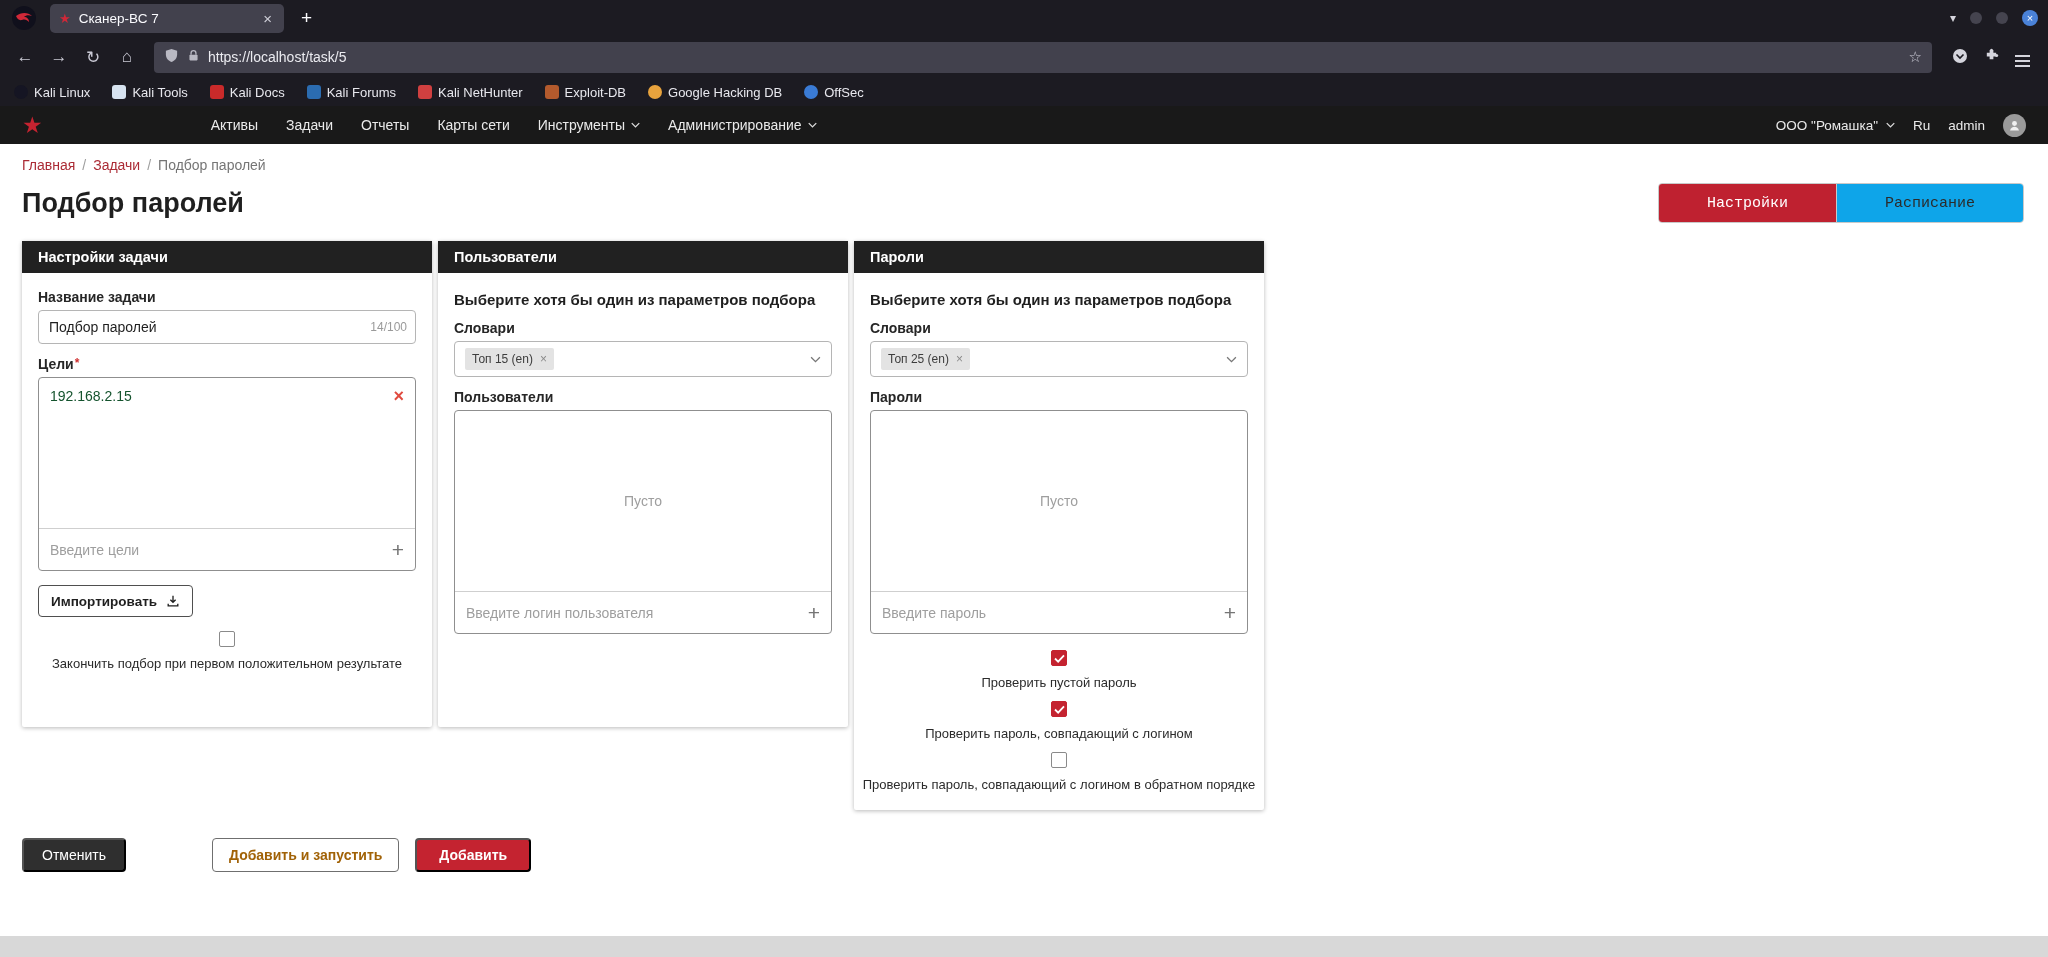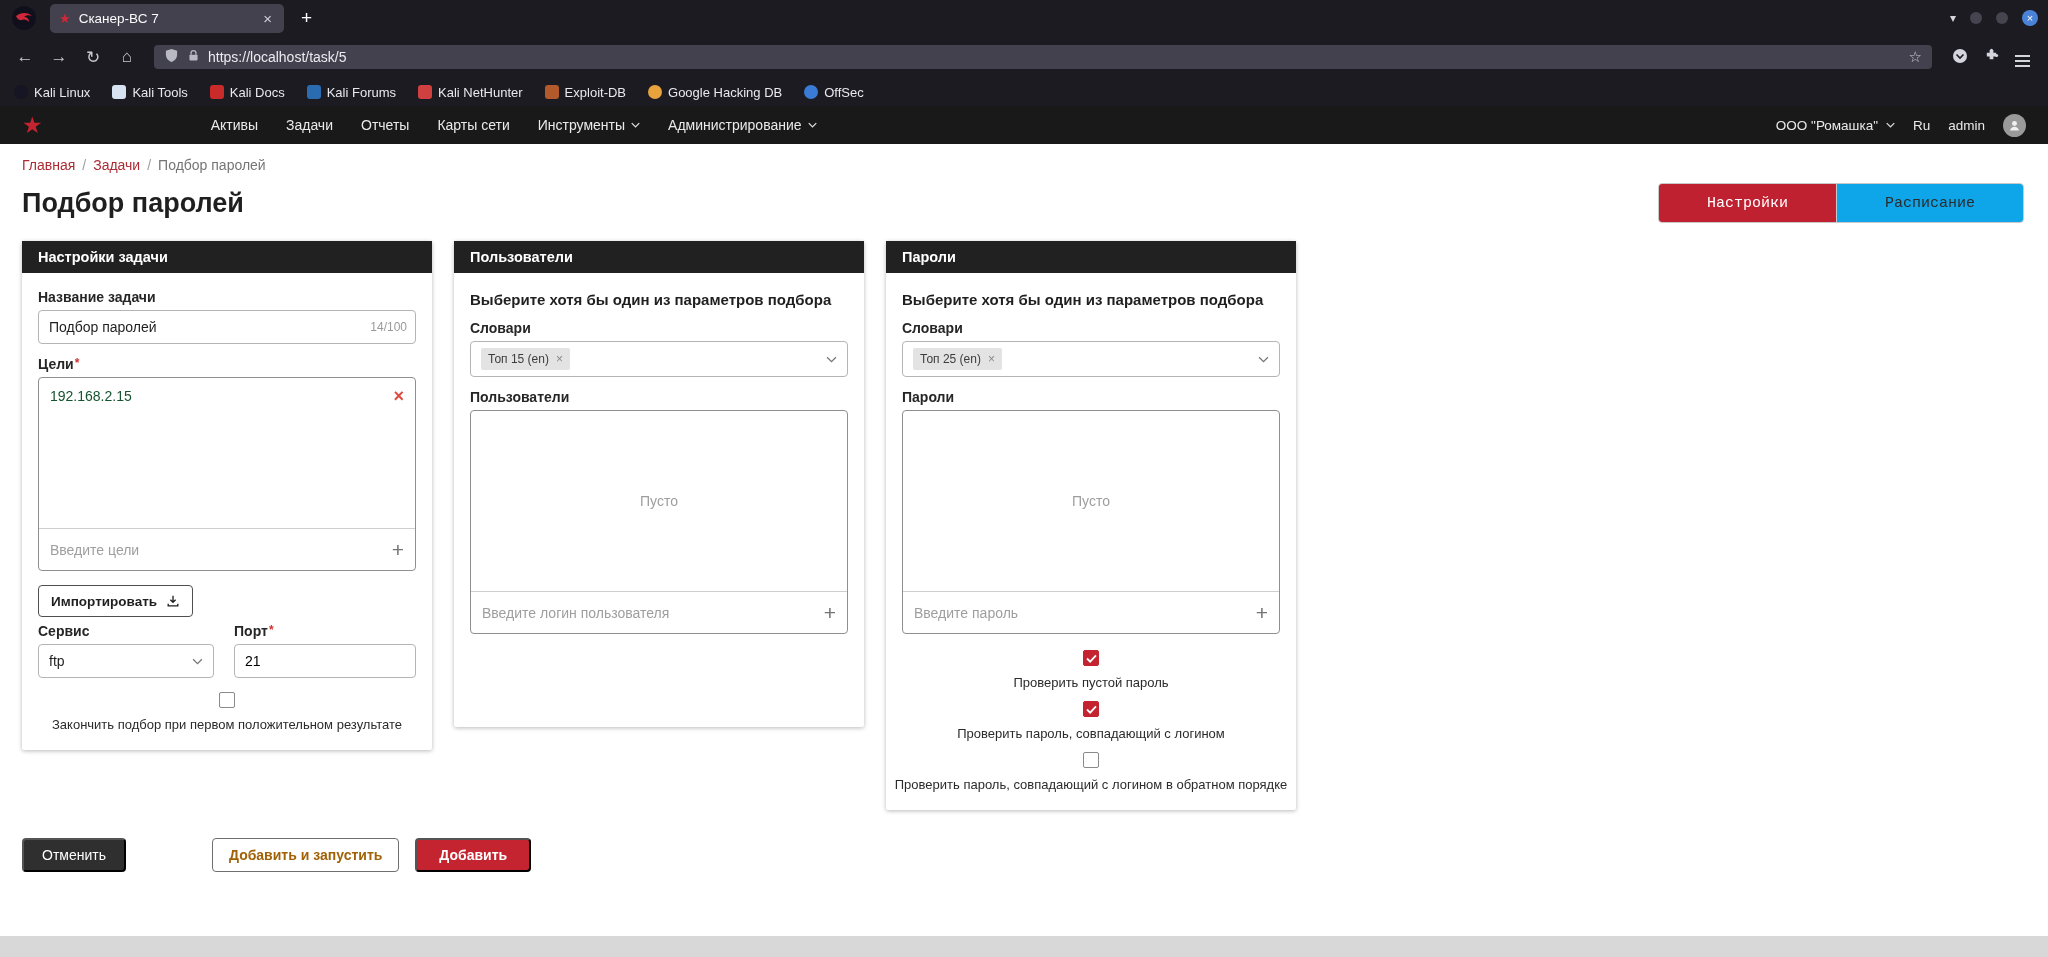--- a/index.html
+++ b/index.html
@@ -17,21 +17,21 @@
   .tab-title { font-size:13.5px; flex:1; white-space:nowrap; overflow:hidden; }
   .tab-close { color:#cfcfd8; font-size:15px; padding:0 3px; cursor:pointer; }
   .new-tab { color:#fbfbfe; font-size:19px; margin-left:10px; padding:0 7px; cursor:pointer; }
   .tabbar-right { margin-left:auto; display:flex; align-items:center; gap:14px; }
   .list-tabs { color:#d5d5dd; font-size:12px; cursor:pointer; }
   .win-dot { width:12px; height:12px; border-radius:50%; background:#45444f; display:inline-block; cursor:pointer; }
   .win-close { width:16px; height:16px; border-radius:50%; background:#4a82d8; color:#fff; font-size:11px; line-height:16px; text-align:center; cursor:pointer; }
 
   .nav-bar { height:42px; background:#1c1b22; display:flex; align-items:center; padding:0 10px; gap:4px; }
   .nav-icon { color:#c9c9d4; font-size:17px; width:30px; height:30px; display:flex; align-items:center; justify-content:center; border-radius:4px; cursor:pointer; }
-  .url-bar { flex:1; height:24px; background:#42414d; border-radius:4px; display:flex; align-items:center; padding:0 10px; margin:0 8px; gap:8px; cursor:text; }
+  .url-bar { flex:1; height:31px; background:#42414d; border-radius:4px; display:flex; align-items:center; padding:0 10px; margin:0 8px; gap:8px; cursor:text; }
   .url-text { color:#ebebf0; font-size:14px; flex:1; }
   .url-star { color:#c9c9d4; font-size:15px; cursor:pointer; }
   .navbar-right { display:flex; align-items:center; gap:16px; padding:0 8px; }
   .hamburger { width:15px; height:2px; background:#d5d5dd; position:relative; display:inline-block; }
   .hamburger::before, .hamburger::after { content:""; position:absolute; left:0; width:15px; height:2px; background:#d5d5dd; }
   .hamburger::before { top:-5px; } .hamburger::after { top:5px; }
 
   .bookmarks-bar { height:28px; background:#1c1b22; display:flex; align-items:center; padding:0 14px; gap:22px; }
   .bm { display:flex; align-items:flex-start; gap:6px; color:#e8e8ee; font-size:13px; cursor:pointer; white-space:nowrap; }
   .fav { width:14px; height:14px; border-radius:3px; display:inline-block; flex:none; }
@@ -53,21 +53,21 @@
   .crumb-sep { color:#9e9e9e; }
   .crumb-current { color:#757575; }
 
   .title-row { display:flex; align-items:center; justify-content:space-between; padding:10px 24px 0 22px; }
   .page-title { font-size:27px; font-weight:700; color:#1f1f1f; }
   .view-toggle { display:flex; border-radius:4px; overflow:hidden; border:1px solid #c9c9c9;font-family:Liberation Mono, monospace; }
   .toggle-btn { height:38px; padding:0 48px; display:flex; align-items:center; font-size:15px; cursor:pointer; }
   .toggle-btn.active { background:#bf2130; color:#fff; border:none; }
   .toggle-btn.inactive { background:#0ea5e9; color:#2b2b2b; border-left:1px solid #c9c9c9; }
 
-  .cards { display:flex; gap:22px; align-items:flex-start; padding:18px 24px 0 22px; }
+  .cards { display:flex; gap:6px; align-items:flex-start; padding:18px 24px 0 22px; }
   .card { width:410px; min-height:486px; background:#fff; border-radius:2px; box-shadow:0 1px 4px rgba(0,0,0,.28); }
   .card-header { background:#212121; color:#fff; font-size:14.5px; font-weight:700; padding:8px 16px; }
   .card-body { padding:12px 16px 18px; }
 
   .field-label { font-size:14px; font-weight:700; color:#262626; margin:12px 0 5px; }
   .field-label:first-child { margin-top:4px; }
   .req { color:#d03030; font-size:12px; vertical-align:top; margin-left:1px; }
   .hint { font-size:15px; font-weight:700; color:#1f1f1f; margin:6px 0 2px; }
 
   .input-wrap { position:relative; }
@@ -301,37 +301,20 @@
       </div>
 
       <button class="import-btn">
         <span>Импортировать</span>
         <svg width="14" height="14" viewBox="0 0 16 16" fill="none" stroke="#1f1f1f" stroke-width="1.5">
             <path d="M8 2v7M5 6.5L8 9.5l3-3"></path>
             <path d="M2.5 11v2.5h11V11"></path>
           </svg>
       </button>
 
-      <div class="two-cols">
-        <div class="col-service">
-          <div class="field-label">Сервис</div>
-          <div class="select">
-            <span>ftp</span>
-            <svg width="11" height="7" viewBox="0 0 12 8" fill="none" stroke="#777" stroke-width="1.5">
-                <path d="M1 1.5l5 5 5-5"></path>
-              </svg>
-          </div>
-        </div>
-        <div class="col-port">
-          <div class="field-label">
-            <span>Порт</span><span class="req">*</span>
-          </div>
-          <input class="small-input" value="21" style="">
-        </div>
-      </div>
 
       <div class="check-row">
         <span class="checkbox">
           
         </span>
         <span class="check-label">Закончить подбор при первом положительном результате</span>
       </div>
     </div>
   </div>
 

